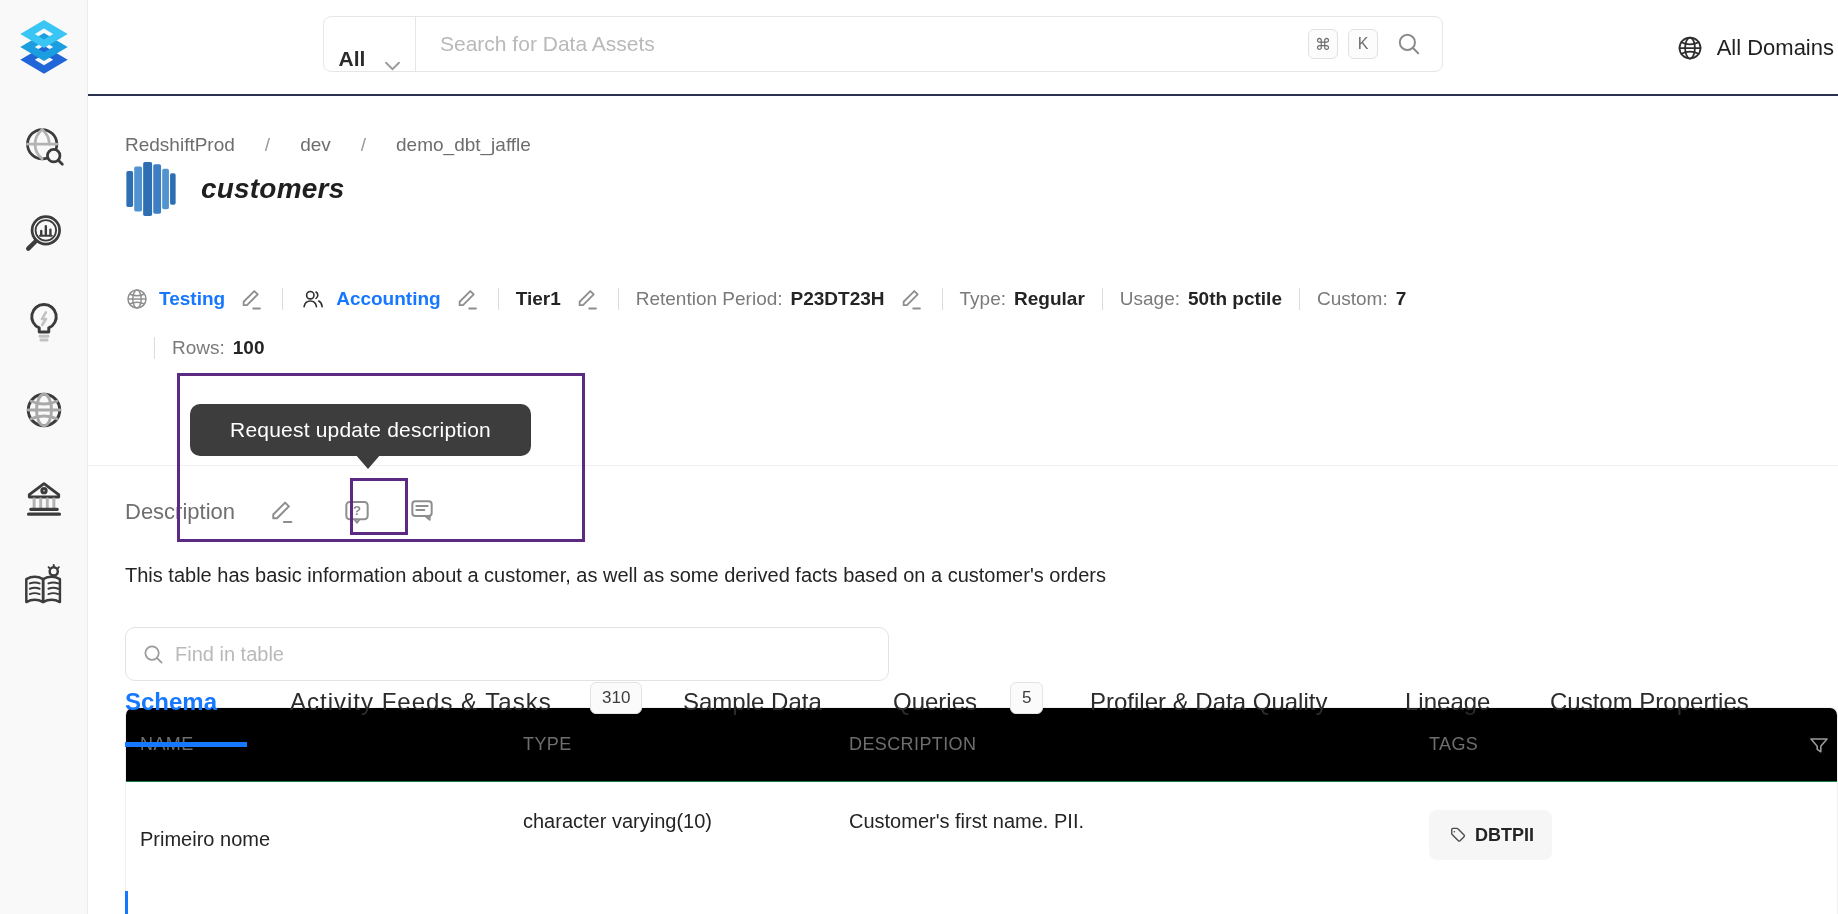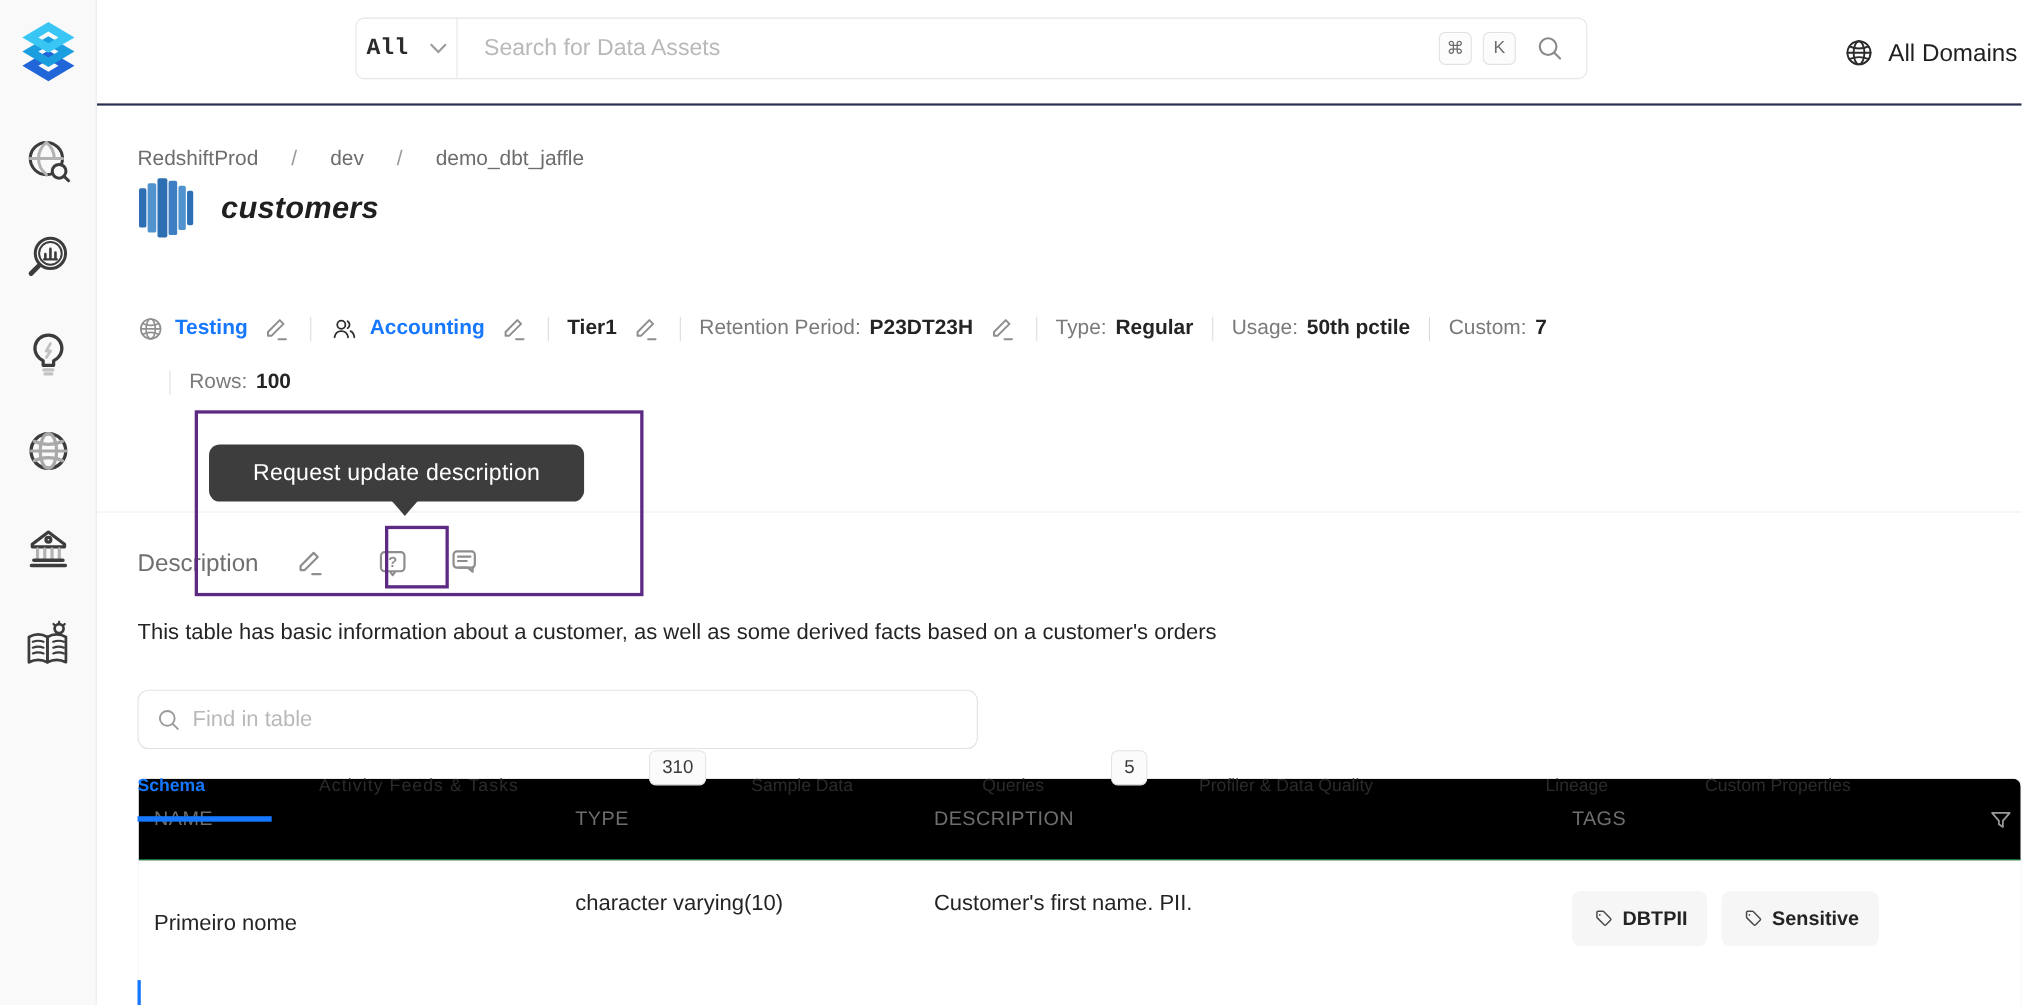--- a/index.html
+++ b/index.html
@@ -13,22 +13,22 @@
              display:flex; flex-direction:column; align-items:center; z-index:50; }
   .logo-box { height:96px; display:flex; align-items:center; justify-content:center; }
   .nav-icons { display:flex; flex-direction:column; align-items:center; gap:44px; margin-top:28px; }
   .nav-icons svg { display:block; }
 
   
   .topbar { position:absolute; left:88px; top:0; right:0; height:96px; background:#fff;
             border-bottom:2px solid #2b3050; z-index:40; }
   .searchbar { position:absolute; left:235px; top:16px; width:1120px; height:56px;
                border:1px solid #e6e6e6; border-radius:8px; display:flex; align-items:center; background:#fff; }
-  .scope { width:92px; height:100%; display:flex; align-items:center; justify-content:center; gap:20px;
-           border-right:1px solid #e6e6e6; cursor:pointer;font-family:Liberation Mono, monospace; }
+  .scope { width:92px; height:100%; display:flex; align-items:flex-end; justify-content:center; gap:20px;
+           border-right:1px solid #e6e6e6; cursor:pointer; }
   .scope-label { font-size:21px; font-weight:700; color:#2b2b2b; }
   .search-input { flex:1; border:none; outline:none; font-size:21px; color:#2b2b2b;
                   padding:0 18px 0 24px; font-family:inherit; background:transparent; }
   .search-input::placeholder { color:#b9b9b9; }
   .search-right { display:flex; align-items:center; gap:10px; padding-right:20px; }
   .keycap { min-width:30px; height:30px; border:1px solid #e1e1e1; border-radius:6px; background:#fcfcfc;
             display:flex; align-items:center; justify-content:center; font-size:16px; color:#6d6d6d; padding:0 6px; }
   .domains-btn { position:absolute; right:2px; top:0; height:96px; display:flex; align-items:center; gap:13px;
                  padding-right:2px; cursor:pointer; }
   .domains-label { font-size:22px; color:#1f1f1f; white-space:nowrap; }
@@ -46,21 +46,21 @@
   .meta-row1 { position:absolute; left:37px; top:188px; height:30px; display:flex; align-items:center; font-size:19px; }
   .meta-row2 { position:absolute; left:66px; top:238px; height:28px; display:flex; align-items:center; font-size:19px; }
   .meta-link { color:#1677ff; font-weight:600; margin-left:10px; cursor:pointer; }
   .meta-label { color:#7a7a7a; }
   .meta-value { color:#242424; font-weight:700; margin-left:8px; }
   .sep { width:1px; height:22px; background:#dcdcdc; margin:0 17px; }
   .edit-btn { margin-left:13px; cursor:pointer; display:flex; align-items:center; }
 
   
   .tabs { position:absolute; left:0; top:290px; width:100%; height:80px; border-bottom:1px solid #f0f0f0; z-index:1; }
-  .tab { position:absolute; top:320px; font-size:16px; color:#2b2b2b; cursor:pointer; white-space:nowrap; }
+  .tab { position:absolute; top:302px; font-size:24px; color:#2b2b2b; cursor:pointer; white-space:nowrap; }
   .tab.active { color:#1677ff; font-weight:700; }
   .tab-badge { position:absolute; top:296px; font-size:17px; color:#3c3c3c; background:#fbfbfb;
                border:1px solid #e4e4e4; border-radius:6px; padding:5px 11px; cursor:pointer; }
   .tab-underline { position:absolute; left:37px; top:356px; width:122px; height:5px; background:#1677ff; }
 
   
   .desc-row { position:absolute; left:37px; top:396px; height:40px; display:flex; align-items:center; z-index:2; }
   .desc-heading { font-size:22px; color:#6f6f6f; font-weight:500; }
   .desc-icon { cursor:pointer; display:flex; align-items:center; }
   .desc-text { position:absolute; left:37px; top:468px; font-size:20px; color:#242424; z-index:2; }
@@ -357,27 +357,20 @@
         </div>
         <div class="td-tags">
           <div class="tags-wrap">
             <span class="tag-chip">
               <svg width="19" height="19" viewBox="0 0 24 24" fill="none" stroke="#4a4a4a" stroke-width="1.7" stroke-linejoin="round">
                 <path d="M12.6 3H7.5A1.5 1.5 0 0 0 6 4.5v5.1c0 .4.16.78.44 1.06l7.9 7.9a1.5 1.5 0 0 0 2.12 0l5.1-5.1a1.5 1.5 0 0 0 0-2.12l-7.9-7.9A1.5 1.5 0 0 0 12.6 3Z"></path>
                 <circle cx="9.3" cy="7.3" r="1" fill="#4a4a4a" stroke="none"></circle>
               </svg>
               <span>DBTPII</span>
             </span>
-            <span class="tag-chip">
-              <svg width="19" height="19" viewBox="0 0 24 24" fill="none" stroke="#4a4a4a" stroke-width="1.7" stroke-linejoin="round">
-                <path d="M12.6 3H7.5A1.5 1.5 0 0 0 6 4.5v5.1c0 .4.16.78.44 1.06l7.9 7.9a1.5 1.5 0 0 0 2.12 0l5.1-5.1a1.5 1.5 0 0 0 0-2.12l-7.9-7.9A1.5 1.5 0 0 0 12.6 3Z"></path>
-                <circle cx="9.3" cy="7.3" r="1" fill="#4a4a4a" stroke="none"></circle>
-              </svg>
-              <span>Sensitive</span>
-            </span>
           </div>
         </div>
       </div>
     </div>
     <span class="row-indicator"></span>
 
     <div class="tooltip">
       <span>Request update description</span>
     </div>
     <span class="tooltip-arrow"></span>

